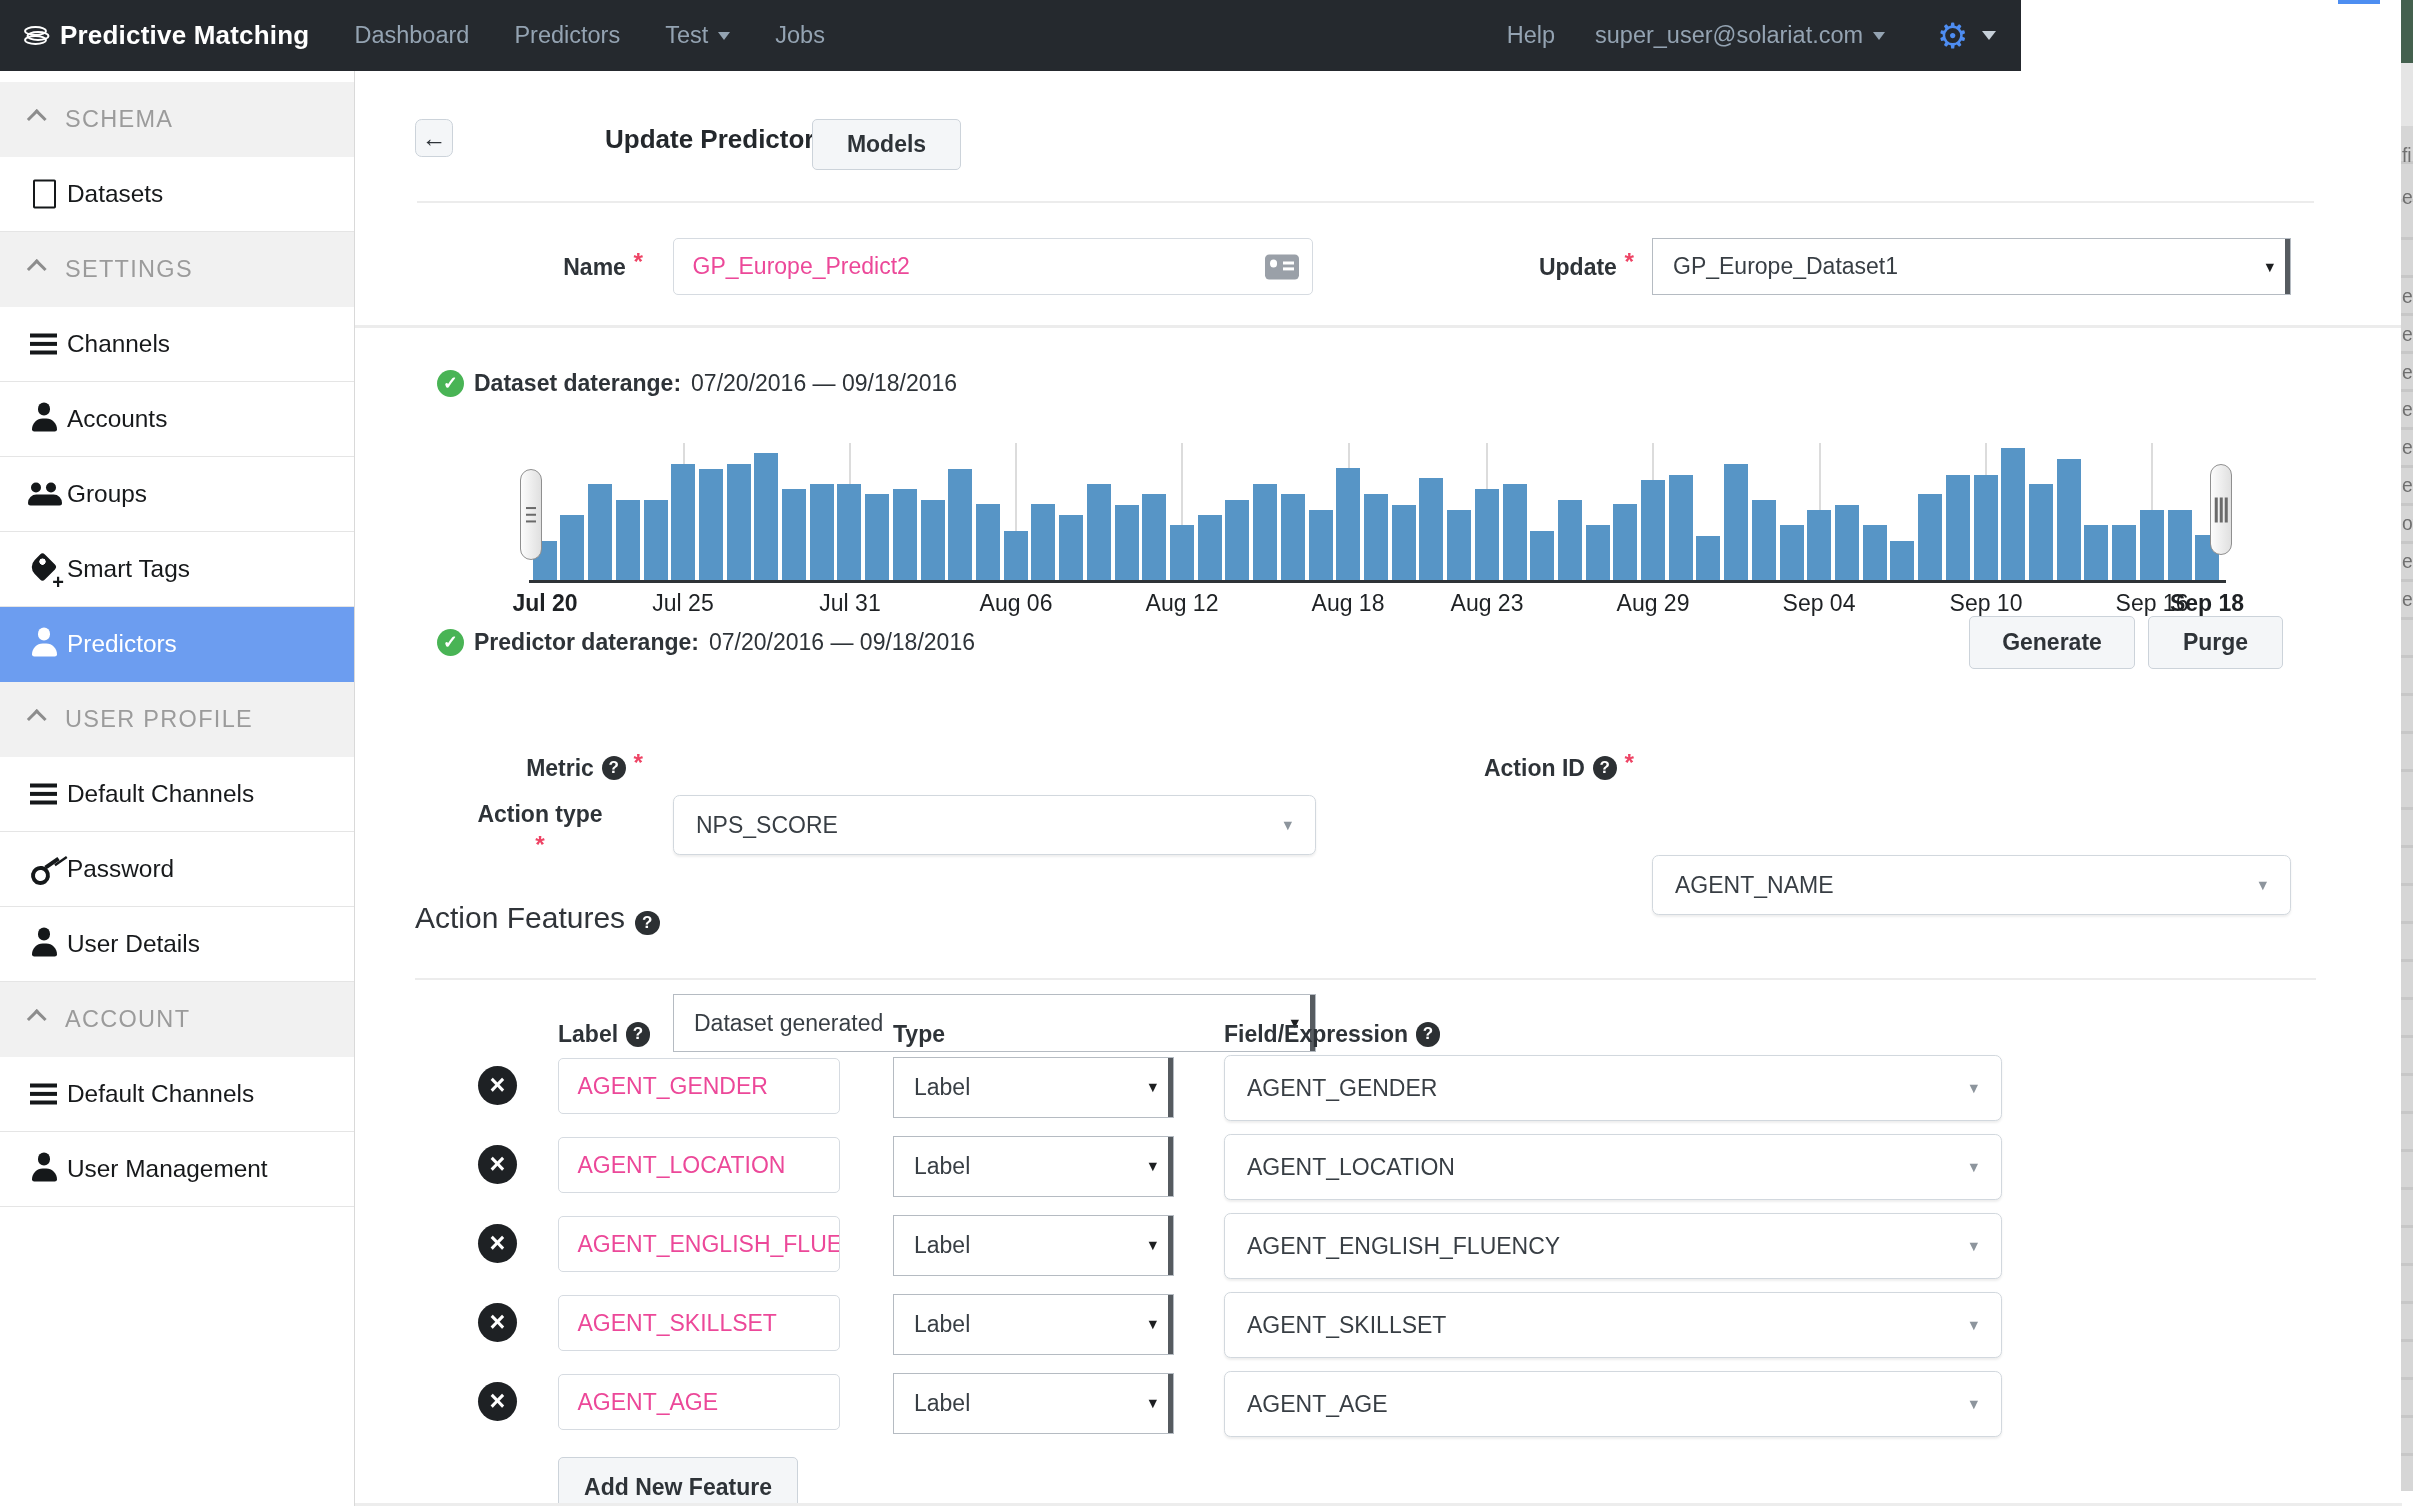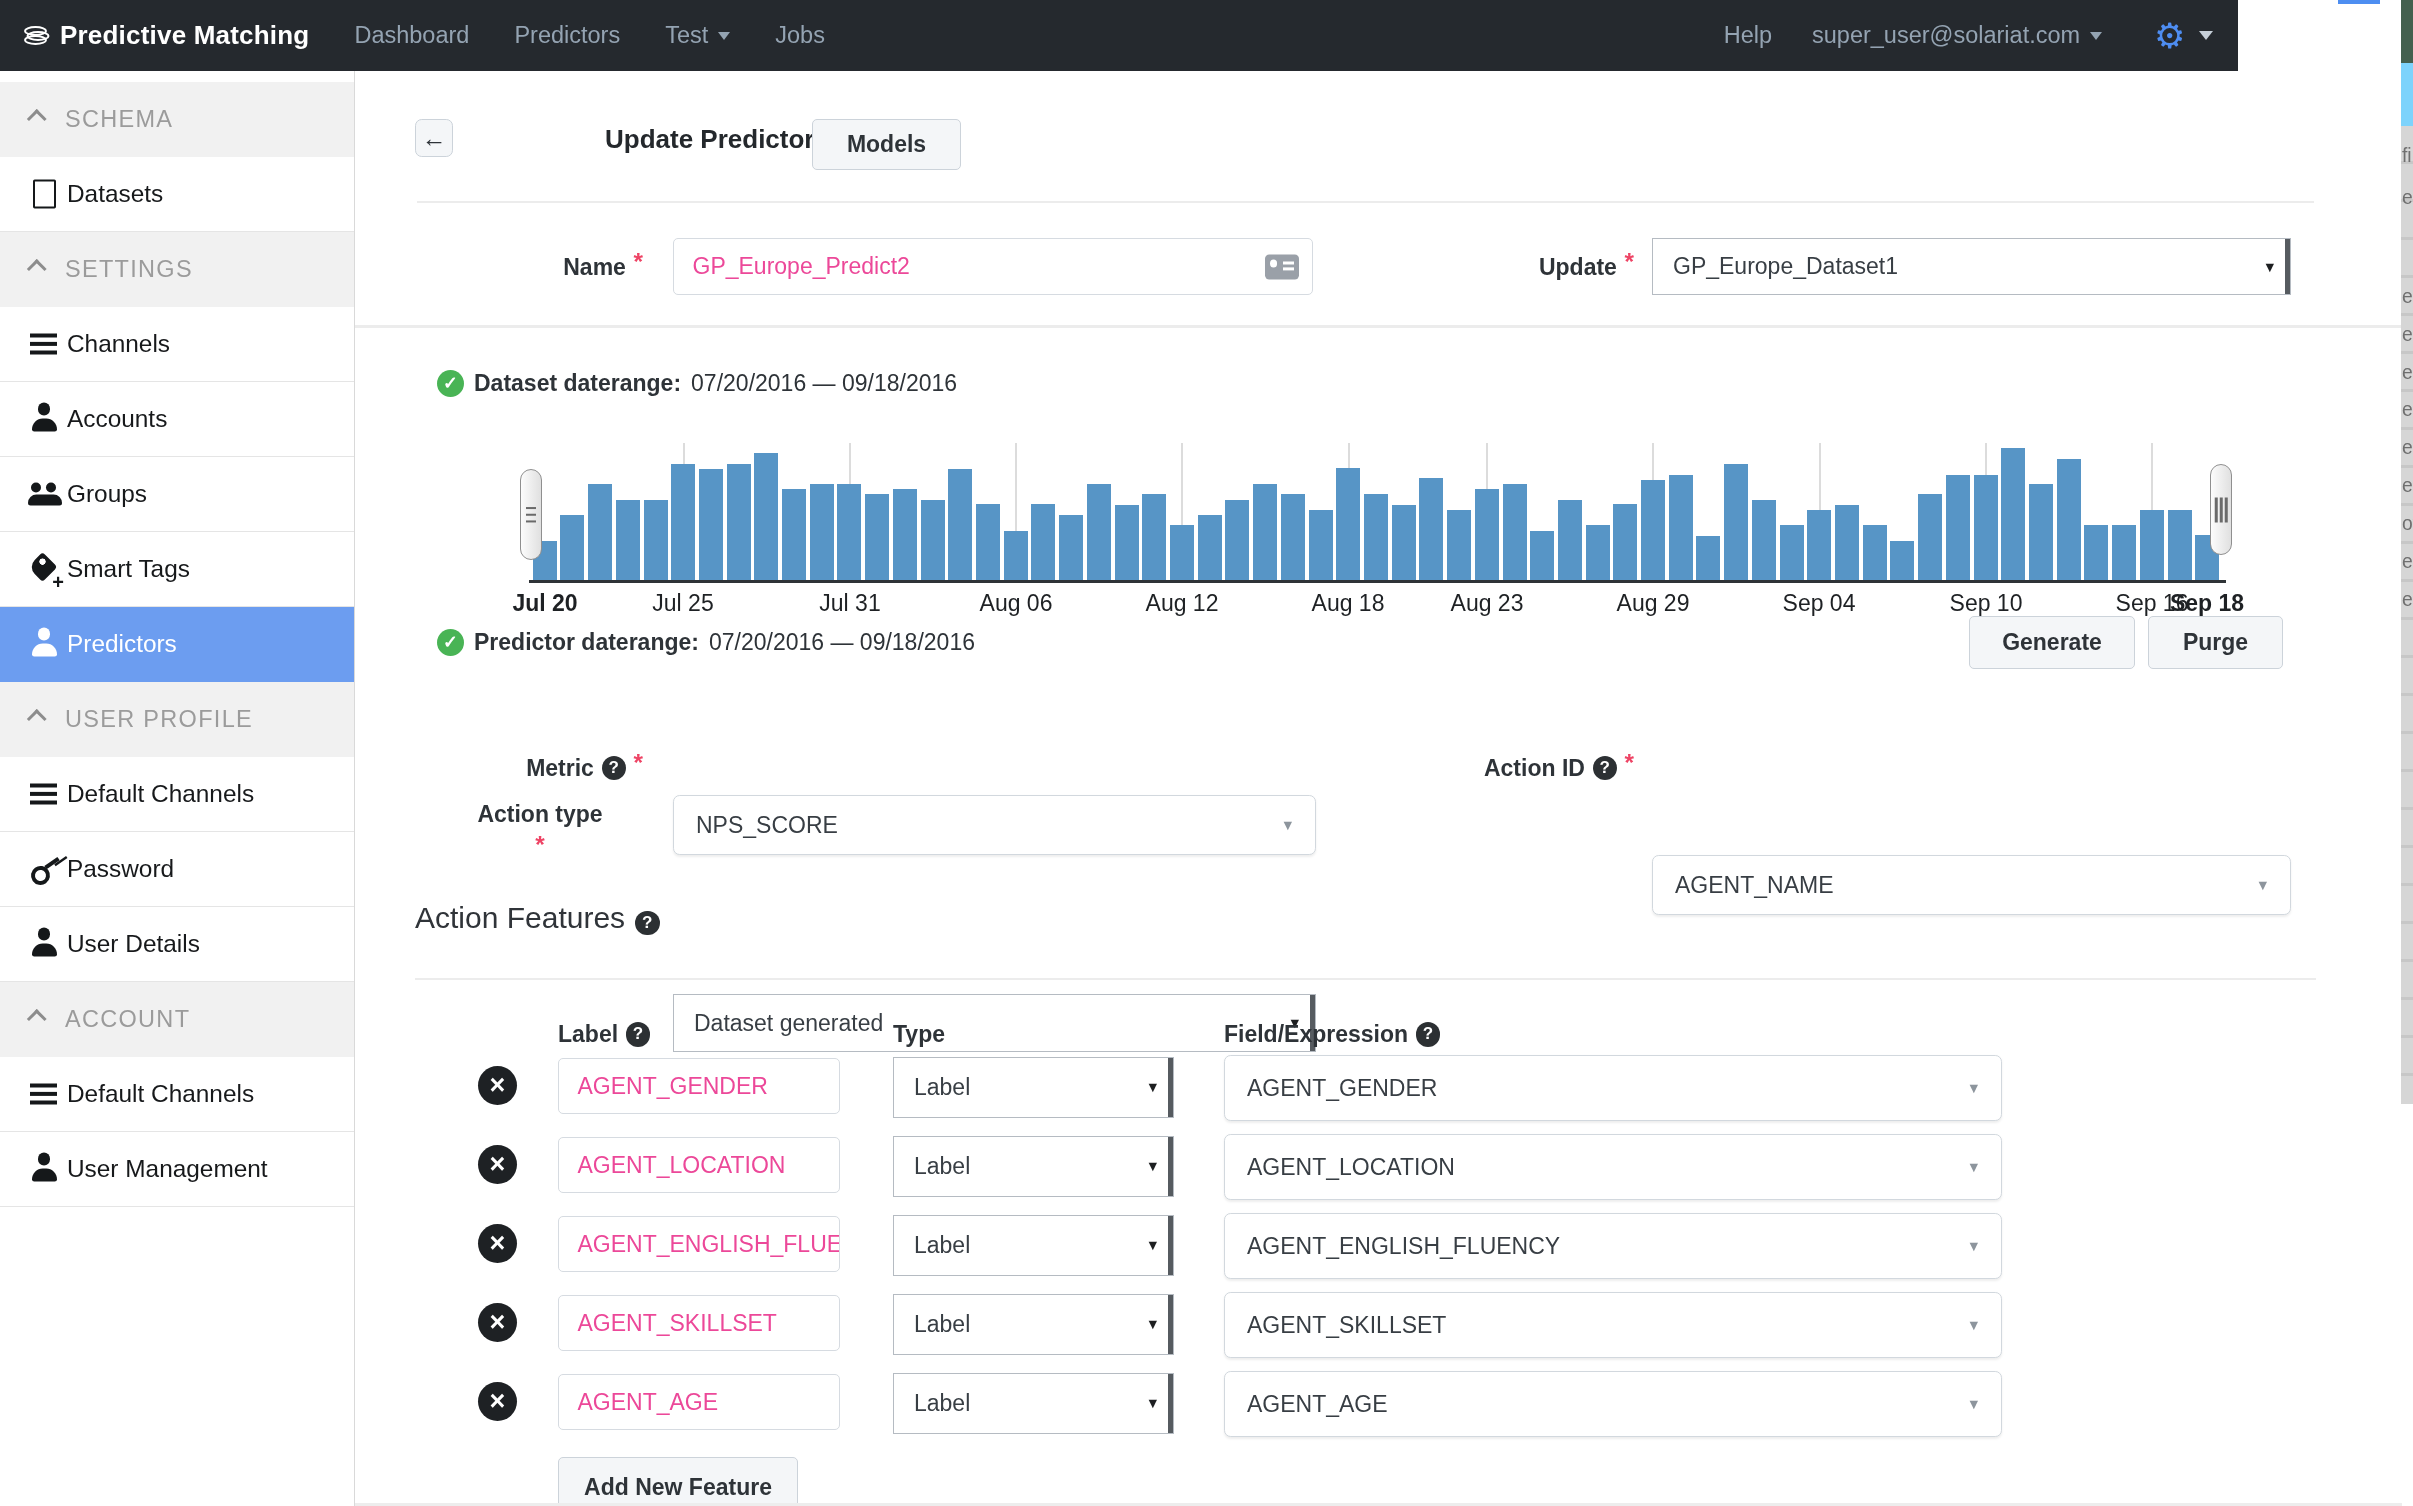--- a/index.html
+++ b/index.html
@@ -1,21 +1,21 @@
 <!DOCTYPE html>
 <html style="font-size:13.5px"><head>
 <meta charset="utf-8">
 <style>
   * { margin:0; padding:0; box-sizing:border-box; }
   html,body { width:2413px; height:1507px; }
   body { font-family:"Liberation Sans", sans-serif; background:#fff; position:relative; overflow:hidden; }
   .abs { position:absolute; }
 
   
-  .navbar { position:absolute; left:0; top:0; width:2238px; height:71px; background:#25292e; display:flex; align-items:center; padding:0 25px 0 23.5px; z-index:5; }
+  .navbar { position:absolute; left:0; top:0; width:2021px; height:71px; background:#25292e; display:flex; align-items:center; padding:0 25px 0 23.5px; z-index:5; }
   .logo { display:flex; flex-direction:column; align-items:flex-start; margin-right:13.5px; }
   .logo i { display:block; width:23px; height:10px; border:2.5px solid #fff; border-radius:50%; margin-top:-5.9px; background:transparent; }
   .logo i:first-child { margin-top:0; }
   .logo i:nth-child(2){ transform:translateX(2.5px); }
   .brand { font-size:26px; font-weight:bold; color:#fff; letter-spacing:0.2px; }
   .nav-item { font-size:23.5px; color:#94a3b2; margin-left:45px; display:flex; align-items:center; cursor:pointer; }
   .ncaret { width:0; height:0; border-left:6.7px solid transparent; border-right:6.7px solid transparent; border-top:8.4px solid #94a3b2; margin-left:10px; }
   .nav-right { margin-left:auto; display:flex; align-items:center; }
   .nav-right .nav-item { margin-left:40px; }
   .gear { font-size:35px; color:#4e8df2; margin-left:52px; line-height:1; cursor:pointer; }
@@ -75,21 +75,21 @@
   
   .colh { position:absolute; display:flex; align-items:center; gap:7.6px; font-size:23px; font-weight:bold; color:#2e3338; }
   .frows { position:absolute; left:478px; top:1055px; width:1526px; }
   .frow { position:relative; height:79px; }
   .delbtn { position:absolute; left:0; top:11px; width:39px; height:39px; border-radius:50%; background:#1e2124; color:#fff; font-size:27px; font-weight:bold; display:flex; align-items:center; justify-content:center; line-height:1; cursor:pointer; }
   .frow .finput { position:absolute; left:80px; top:3.4px; width:282px; height:56px; }
   .frow .nsel { position:absolute; left:415px; top:1.7px; width:281px; height:61px; }
   .frow .csel { position:absolute; left:746px; top:0; width:778px; height:66px; }
 
   
-  .sliver { position:absolute; right:0; top:0; width:11.8px; height:1104px; background:#7dd3fc; z-index:10; overflow:hidden; }
+  .sliver { position:absolute; right:0; top:0; width:11.8px; height:1491px; background:#e5e5e5; z-index:10; overflow:hidden; }
   .sl-green { position:absolute; left:0; top:0; width:11.8px; height:63px; background:#44604e; }
   .sl-gray { position:absolute; left:0; top:126px; width:11.8px; bottom:0; background:repeating-linear-gradient(180deg,#d6d6d6 0 35px,#c7c7c7 35px 38px); }
   .sl-letter { position:absolute; left:0.8px; font-size:19.3px; color:#6f6f6f; }
   .bluestrip { position:absolute; left:2338px; top:0; width:42px; height:4.2px; background:#4d8ef1; z-index:6; }
 </style>
 </head>
 <body>
 
 <div class="navbar">
   <span class="logo">

